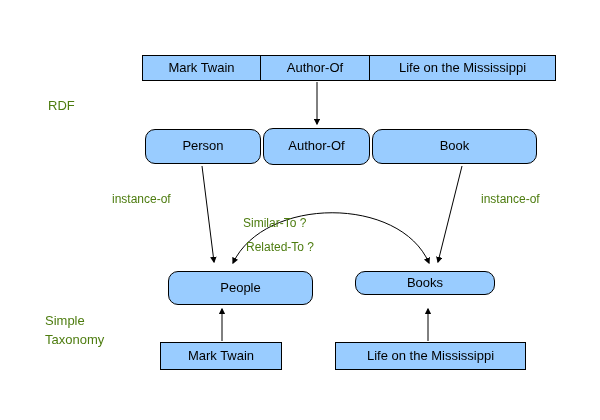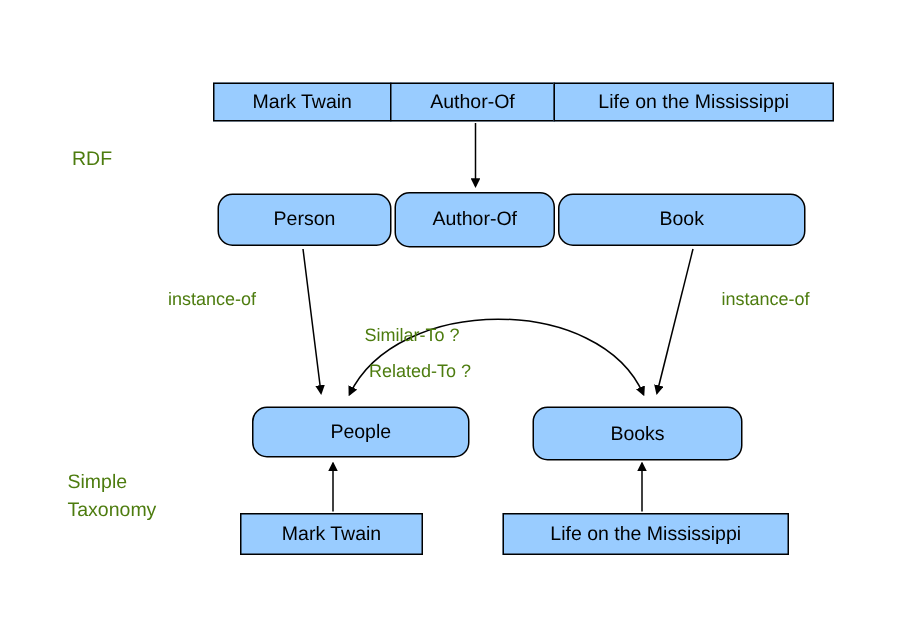--- a/index.html
+++ b/index.html
@@ -48,21 +48,21 @@
   <div class="box rounded" style="left:145px;top:129px;width:116px;height:35px;">Person</div>
   <div class="box rounded" style="left:263px;top:128px;width:107px;height:37px;">Author-Of</div>
   <div class="box rounded" style="left:372px;top:129px;width:165px;height:35px;">Book</div>
 
   <div class="lbl small" style="left:112px;top:192px;">instance-of</div>
   <div class="lbl small" style="left:481px;top:192px;">instance-of</div>
   <div class="lbl small" style="left:243px;top:216px;">Similar-To ?</div>
   <div class="lbl small" style="left:246px;top:240px;">Related-To ?</div>
 
   <div class="box rounded" style="left:152px;top:271px;width:145px;height:34px;margin-left:16px;">People</div>
-  <div class="box rounded" style="left:355px;top:271px;width:140px;height:36px;">Books</div>
+  <div class="box rounded" style="left:355px;top:271px;width:140px;height:24px;">Books</div>
 
   <div class="lbl" style="left:45px;top:313px;">Simple</div>
   <div class="lbl" style="left:45px;top:332px;">Taxonomy</div>
 
   <div class="box" style="left:160px;top:342px;width:122px;height:28px;">Mark Twain</div>
   <div class="box" style="left:335px;top:342px;width:191px;height:28px;">Life on the Mississippi</div>
 
 </div>
 
 </body></html>

